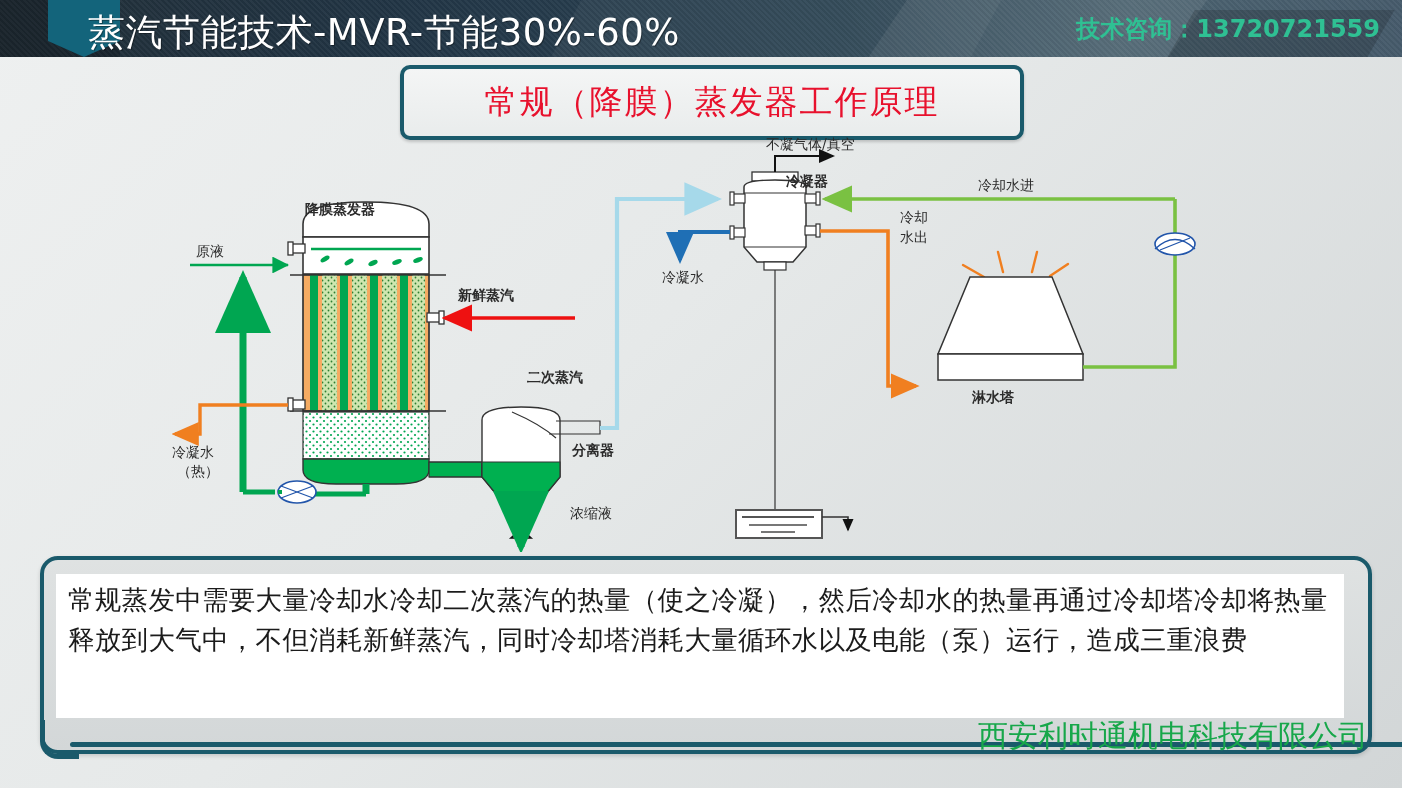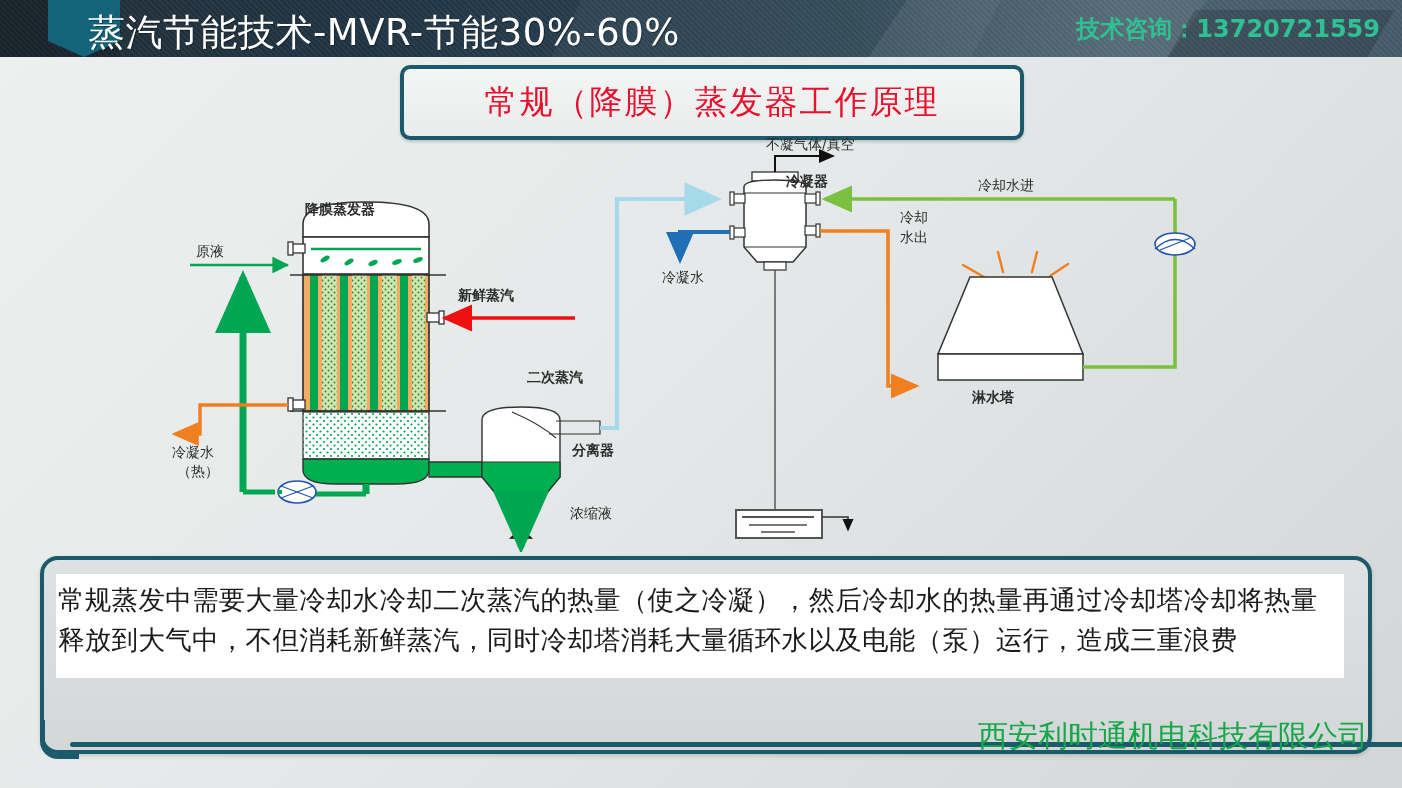--- a/index.html
+++ b/index.html
@@ -66,22 +66,22 @@
   }
   .lbl-b{font-weight:bold;}
   
   #bottom-card{
     position:absolute;left:40px;top:556px;width:1324px;height:190px;
     border:4px solid #1a5a6b;border-radius:18px;
     background:linear-gradient(180deg,#dfe2e2 0%,#d3d7d8 100%);
     box-shadow:0 2px 4px rgba(0,0,0,.15);
   }
   #bottom-inner{
-    position:absolute;left:12px;top:14px;width:1288px;height:104px;
-    background:#ffffff;padding:6px 2px;box-sizing:border-box;
+    position:absolute;left:12px;top:14px;width:1288px;height:144px;
+    background:#ffffff;padding:6px 12px;box-sizing:border-box;
   }
   #bottom-text{
     font-family:"DejaVu Sans","Liberation Sans",sans-serif;
     font-size:26.5px;line-height:40px;color:#1b1b1b;
     letter-spacing:.3px;
   }
   
   #footer-rule{
     position:absolute;left:70px;top:742px;width:1332px;height:5px;
     background:#1a5a6b;border-radius:3px 0 0 3px;

